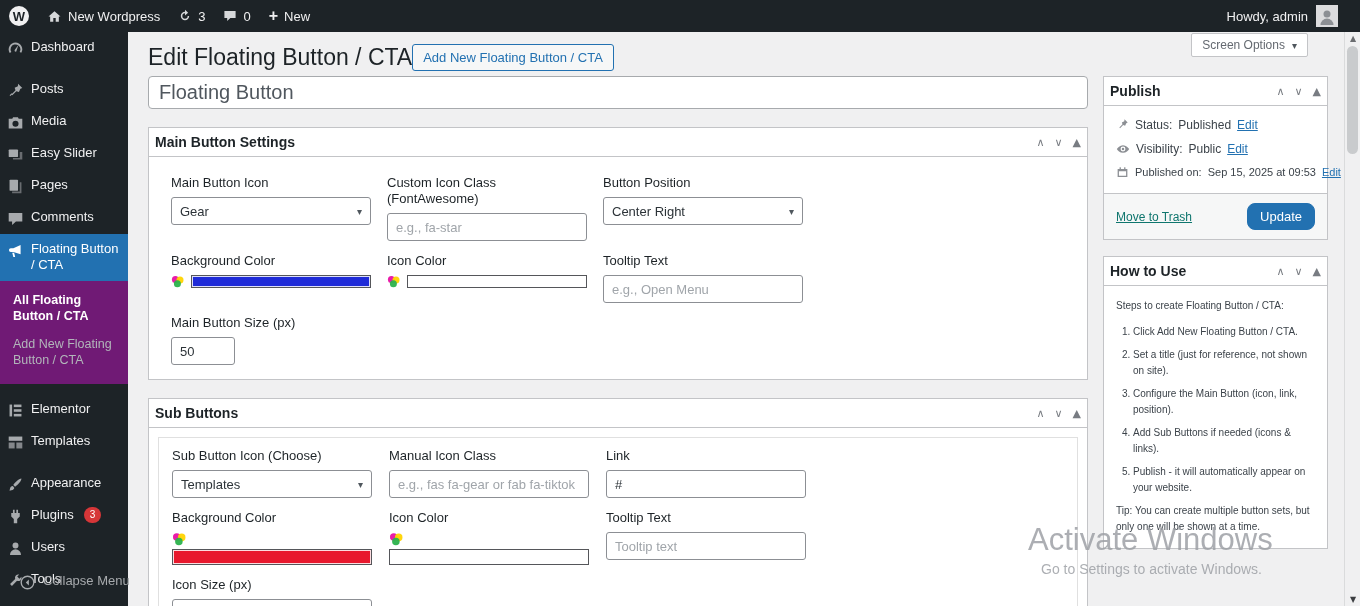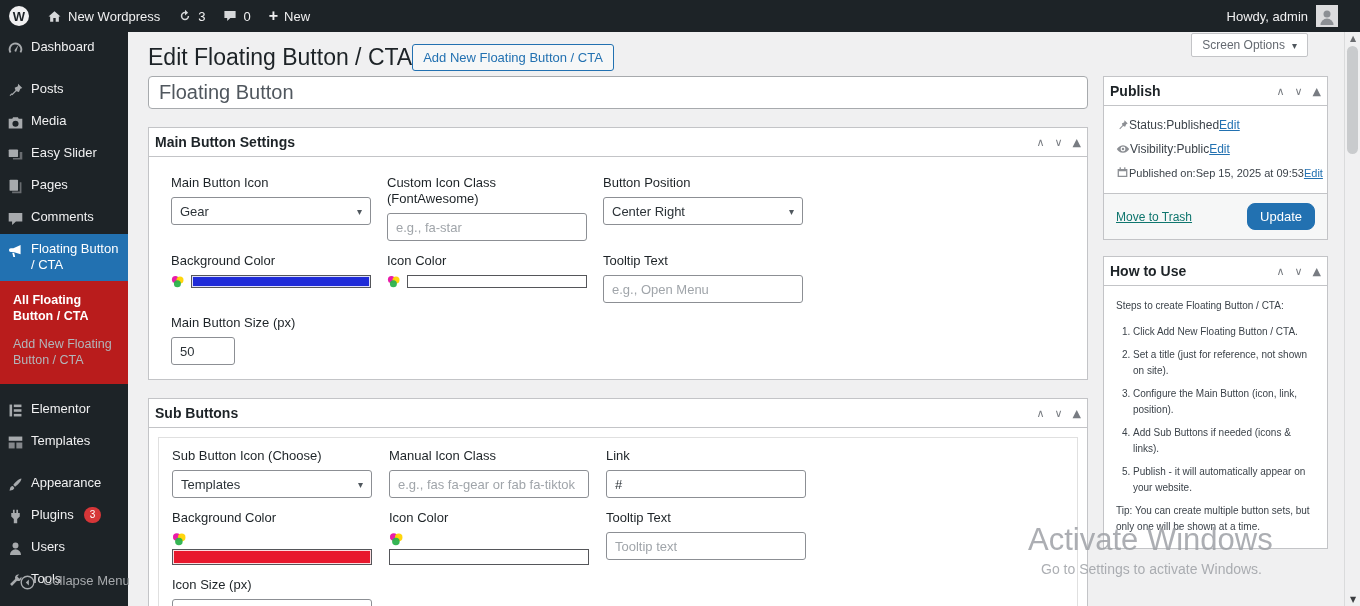--- a/index.html
+++ b/index.html
@@ -16,21 +16,21 @@
   .ab-right{margin-left:auto;display:flex;align-items:center;gap:8px;padding-right:22px}
   .avatar{width:22px;height:22px;background:#dcdcde;display:flex;align-items:flex-end;justify-content:center;overflow:hidden}
   .plus{font-size:16px;font-weight:700;line-height:1}
 
   
   .sidebar{position:absolute;top:32px;left:0;width:128px;height:574px;background:#1d2327;z-index:30}
   .menu-item{display:flex;align-items:flex-start;gap:7px;padding:7px 7px;font-size:13px;color:#f0f0f1;line-height:1.25;cursor:pointer}
   .menu-item .ico{flex:none;color:#a7aaad;margin-top:1px}
   .menu-item.active{background:#2271b1;color:#fff}
   .menu-item.active .ico{color:#fff}
-  .submenu{background:#b91c1c;padding:5px 0 9px}
+  .submenu{background:#701a75;padding:5px 0 9px}
   .submenu-item{display:block;padding:6px 8px 6px 13px;font-size:12.5px;color:#b2b6ba;line-height:1.3;cursor:pointer}
   .submenu-item.current{color:#fff;font-weight:700}
   .sep{height:10px}
   .badge{background:#d63638;color:#fff;border-radius:9px;font-size:10px;padding:1px 6px;margin-left:3px;line-height:1.4}
   .collapse-wrap{position:absolute;bottom:8px;left:12px;width:100%;color:#a7aaad}
   .collapse-wrap .menu-item{color:#a7aaad}
 
   
   .content{position:absolute;top:32px;left:128px;width:1216px;height:574px;padding:6px 20px 0;z-index:10}
   .screen-options{position:absolute;top:1px;right:36px;background:#fff;border:1px solid #c3c4c7;border-radius:2px;font-size:12px;color:#646970;padding:4px 10px;display:flex;gap:7px;align-items:center}
@@ -60,21 +60,21 @@
   .swatch{height:13px;flex:1;border:1px solid #55565a;box-shadow:inset 0 0 0 1px rgba(255,255,255,.85)}
 
   .sub-body{padding:9px}
   .sub-item{border:1px solid #e0e0e0;padding:10px 13px 20px}
   .sub-grid{display:grid;grid-template-columns:200px 200px 200px;column-gap:17px;row-gap:12px;align-items:start}
   .pal{display:block;margin:5px 0 3px}
   .swatch2{height:16px;width:200px;border:1px solid #55565a;box-shadow:inset 0 0 0 1px rgba(255,255,255,.85)}
 
   
   .pub-body{padding:12px 12px 4px;font-size:12px;color:#3c434a}
-  .pub-row{display:flex;align-items:center;margin-bottom:10px;white-space:nowrap}
+  .pub-row{display:flex;gap:6px;margin-bottom:10px;white-space:nowrap}
   .pub-row .pico{color:#8c8f94;flex:none}
   .pub-row a{color:#2271b1;text-decoration:underline}
   .pub-date{font-size:11px}
   .pub-foot{display:flex;align-items:center;justify-content:space-between;background:#f6f7f7;border-top:1px solid #c3c4c7;padding:9px 12px}
   .trash{color:#0f766e;font-size:12px;text-decoration:underline}
   .update-btn{background:#2271b1;border:1px solid #2271b1;color:#fff;font-size:13px;padding:5px 12px;border-radius:8px}
 
   .how-body{padding:12px 12px 14px;font-size:10px;color:#3c434a;line-height:1.55}
   .how-body ol{padding-left:17px;margin:10px 0 8px}
   .how-body li{margin-bottom:8px}

